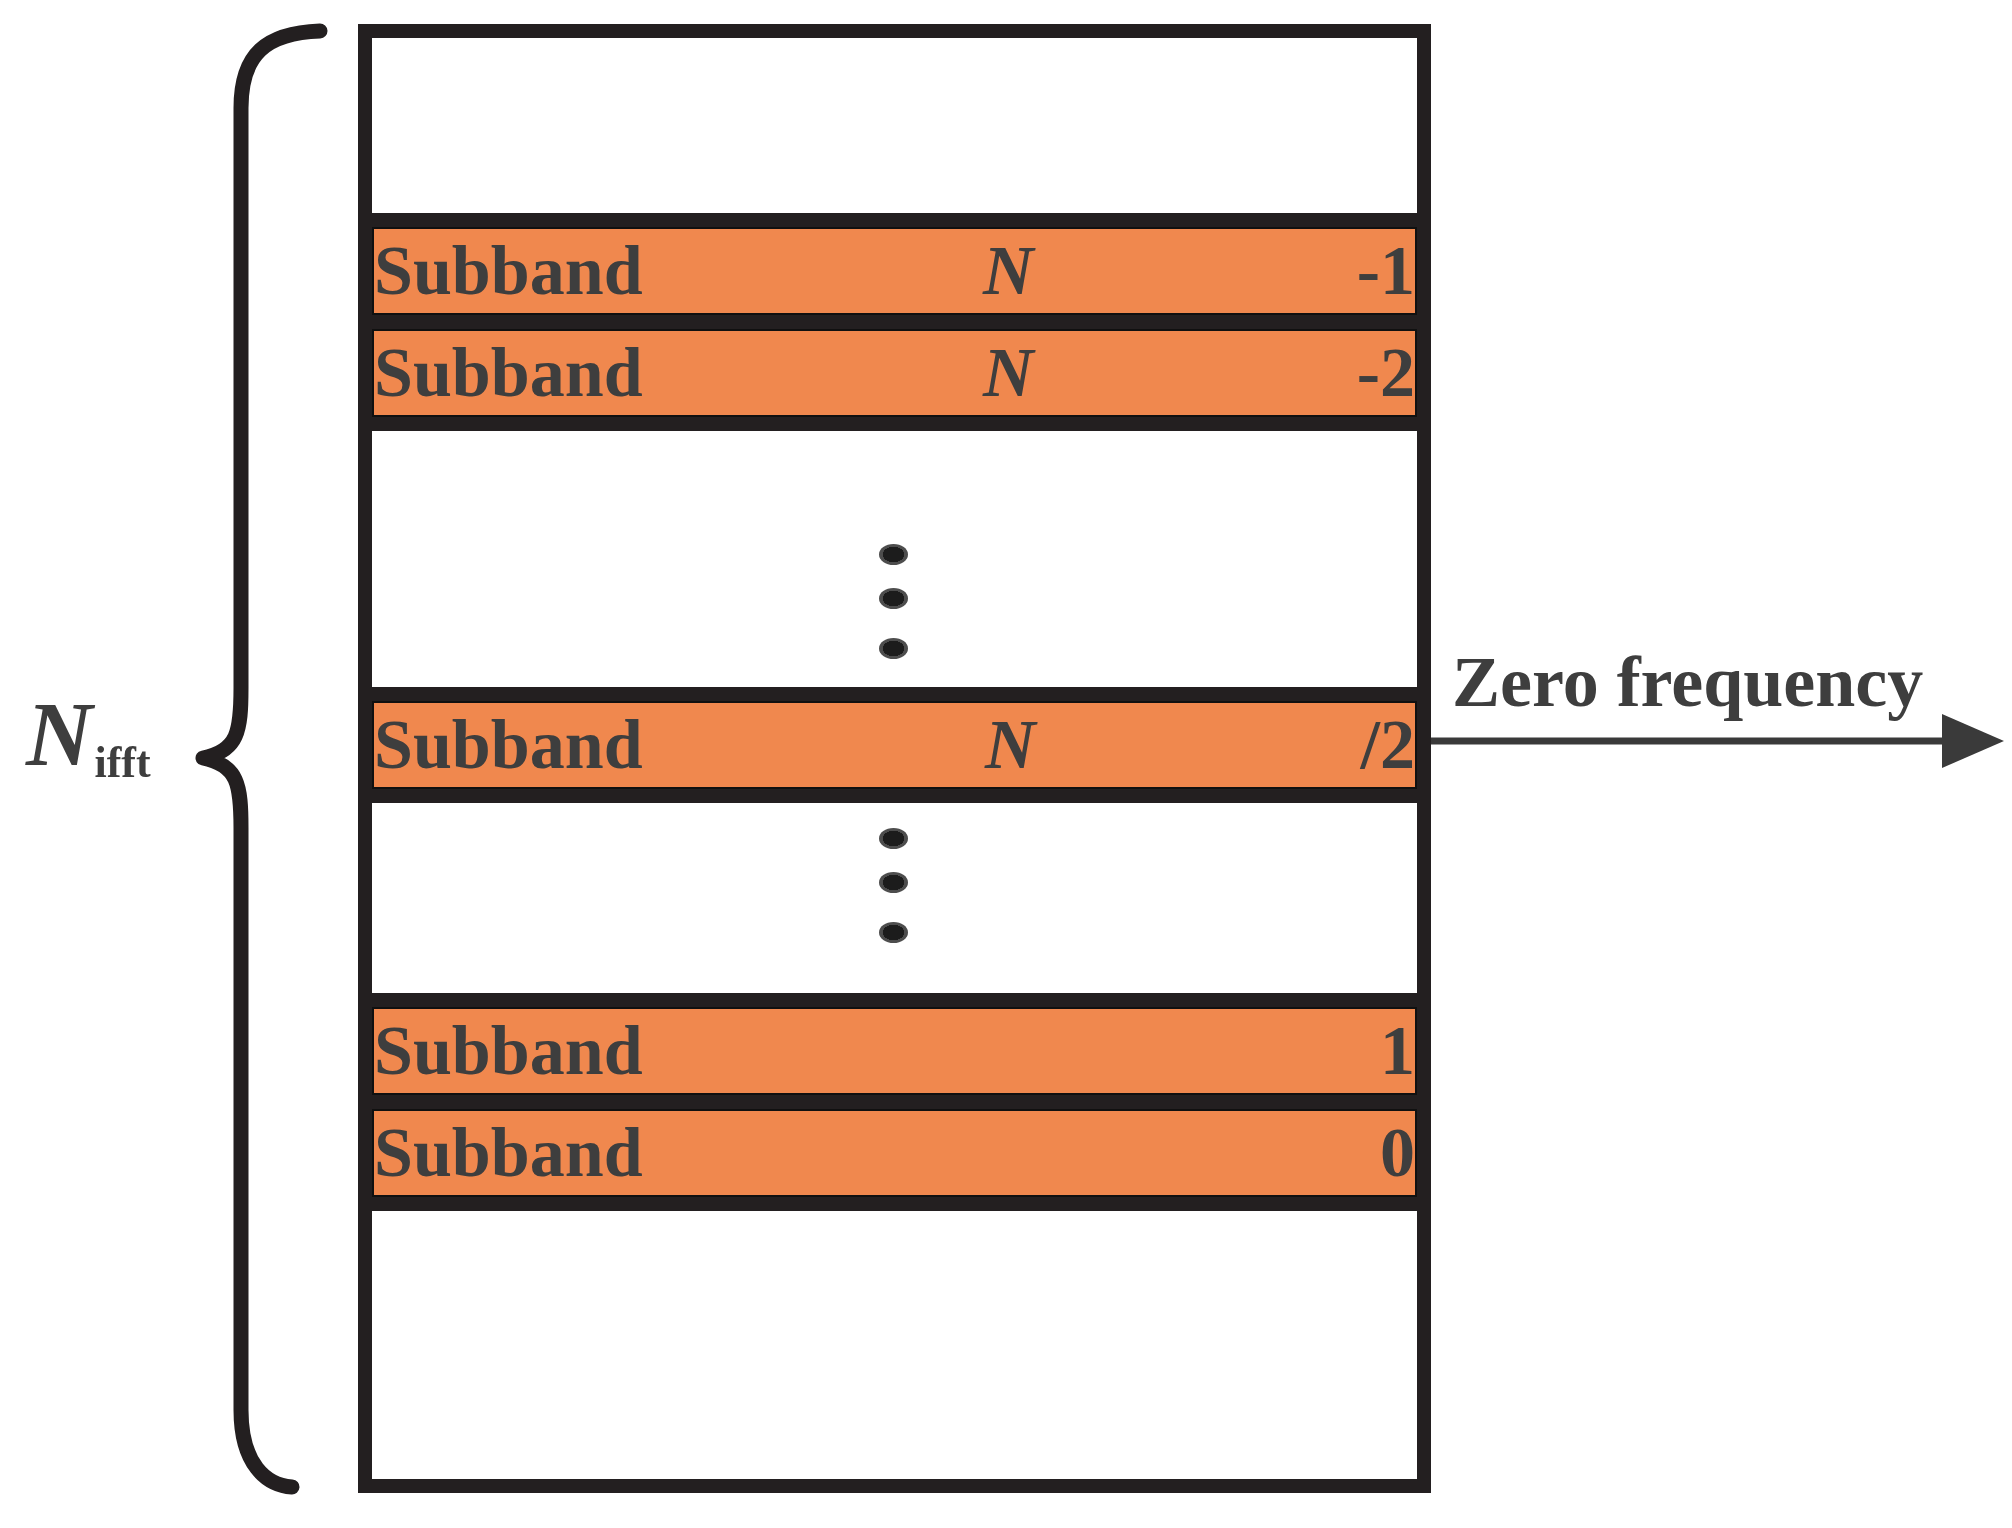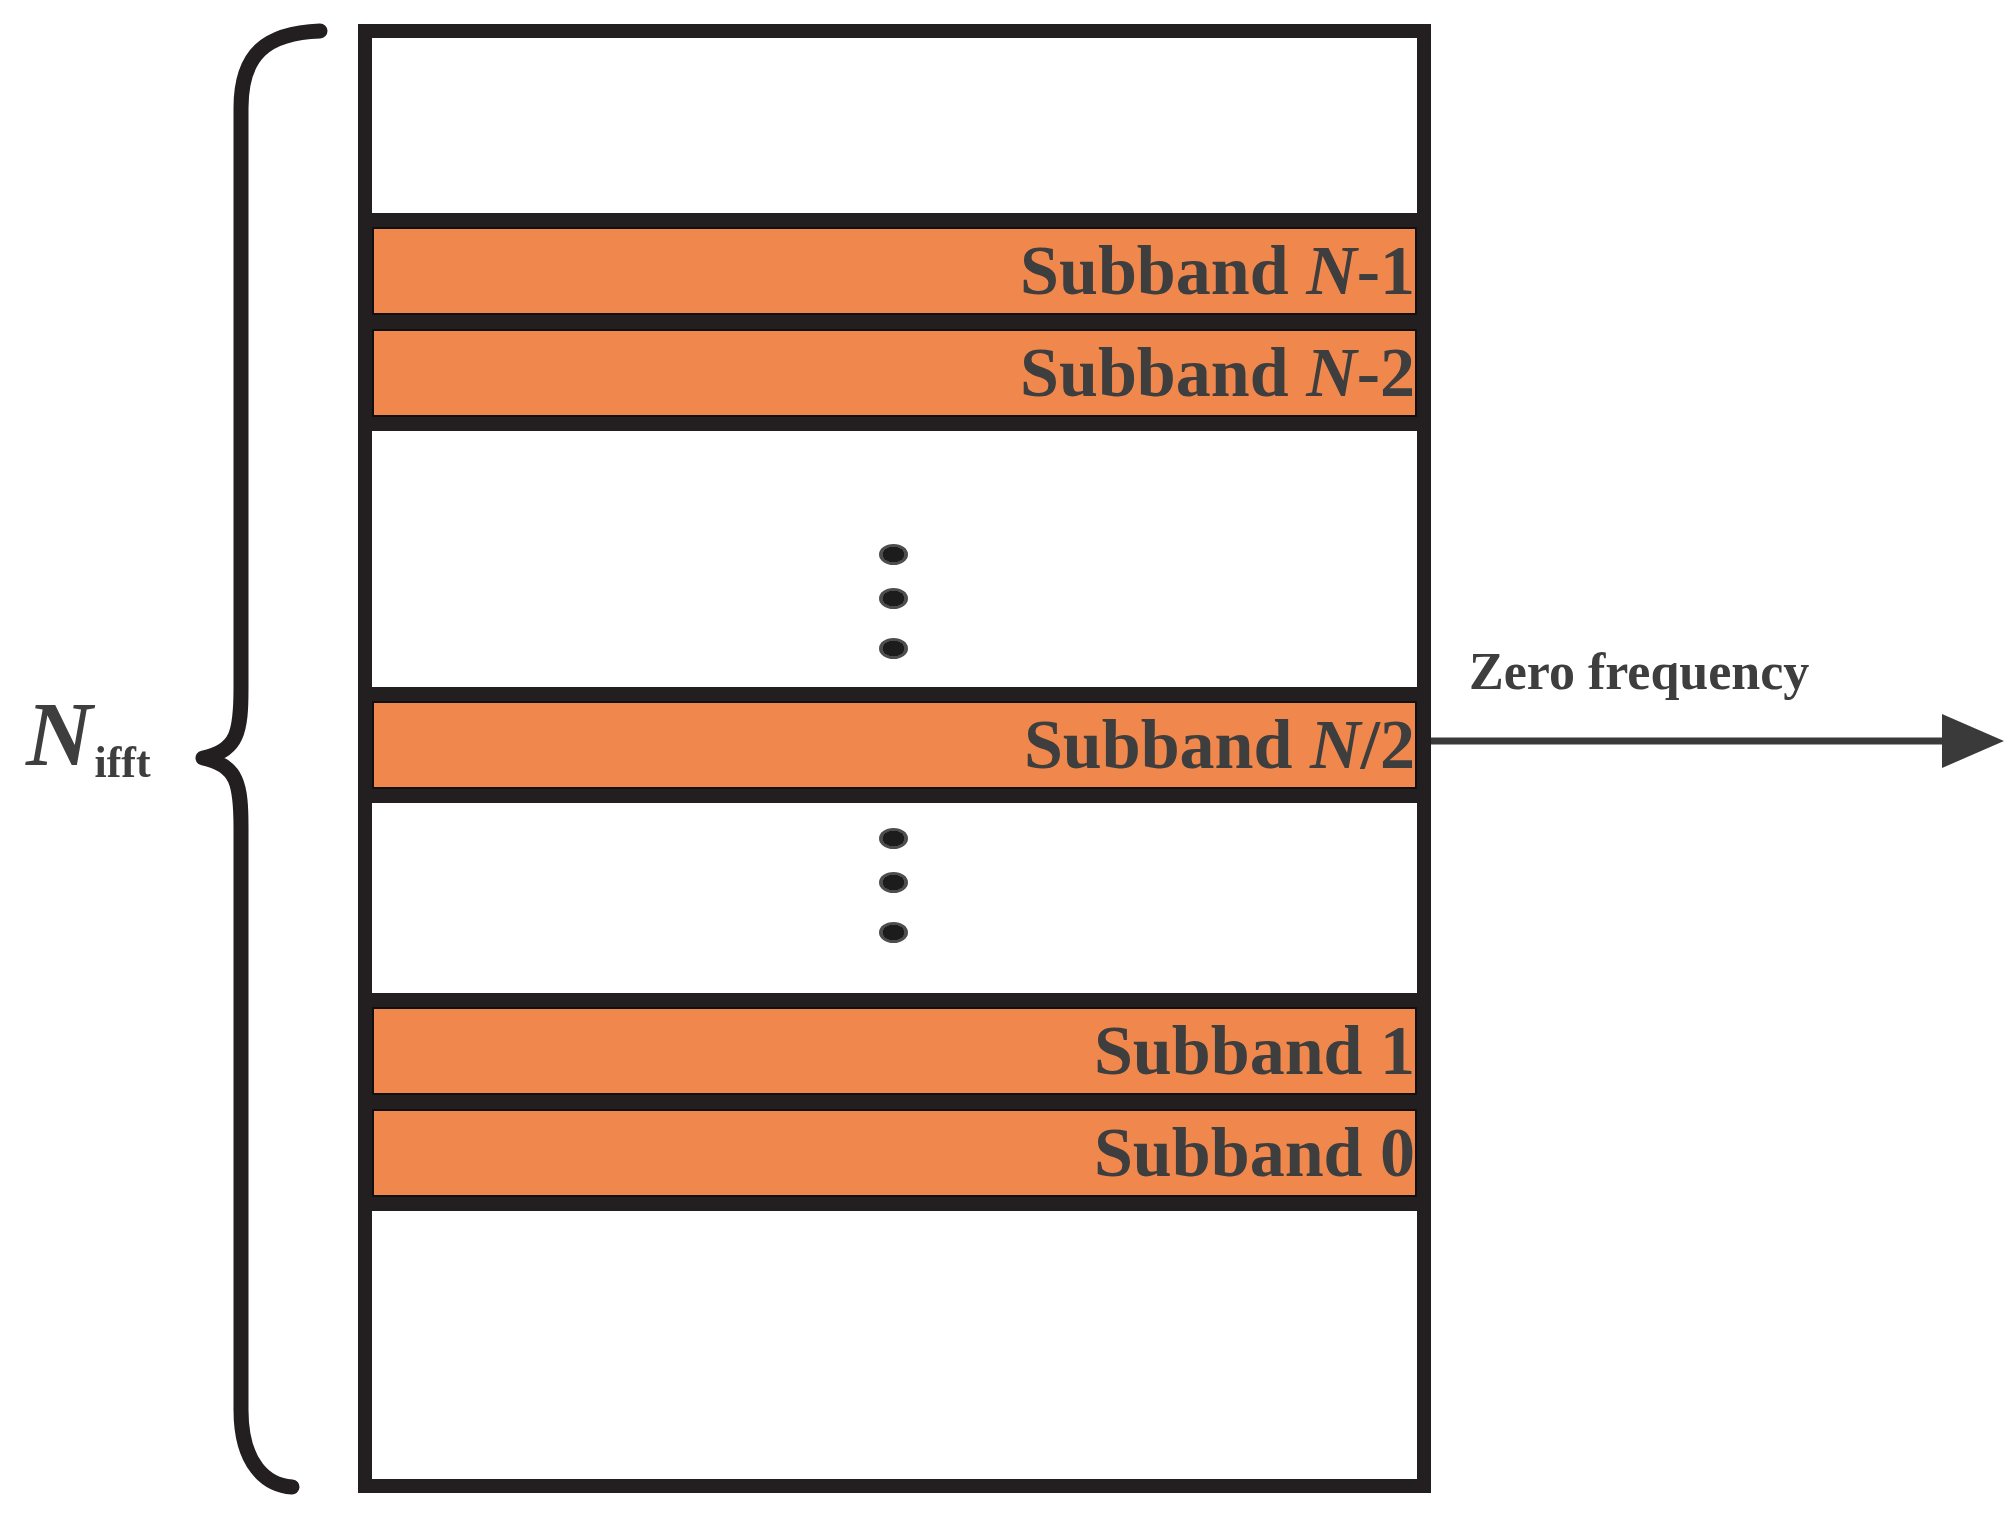--- a/index.html
+++ b/index.html
@@ -33,21 +33,21 @@
   .pad-top{height:175px;background:#ffffff;}
   .sep{height:14px;background:var(--black);flex:0 0 auto;}
   .gap-1{height:256px;background:#ffffff;}
   .gap-2{height:190px;background:#ffffff;}
   .pad-bottom{flex:1 1 auto;background:#ffffff;}
   .band{
     height:88px;flex:0 0 auto;
     box-sizing:border-box;
     background:var(--orange);
     border:2px solid #101010;
-    display:flex;align-items:center;justify-content:flex-end;
+    display:flex;align-items:center;justify-content:space-between;
     font-weight:700;font-size:70px;line-height:1;
     color:var(--text);
     white-space:pre;
   }
   .band .math{font-style:italic;}
 
   
   .dot{
     position:absolute;
     width:29px;height:21px;
@@ -65,23 +65,23 @@
   }
   .nifft-label .symbol{font-style:italic;}
   .nifft-label .subscript{
     font-size:44px;font-style:normal;
     position:relative;top:12px;left:2px;
   }
 
   
   .zero-frequency-label{
     position:absolute;left:1452px;top:646px;
-    font-weight:700;font-size:52px;line-height:1;
+    font-weight:700;font-size:72px;line-height:1;
     color:var(--text);
-    z-index:2;white-space:nowrap;margin-left:17px;
+    z-index:2;white-space:nowrap;
   }
 </style>
 </head>
 <body>
 
 <div id="stage">
 
   <svg id="overlay" width="2012" height="1528" viewBox="0 0 2012 1528">
 
     <path d="M 320 31

